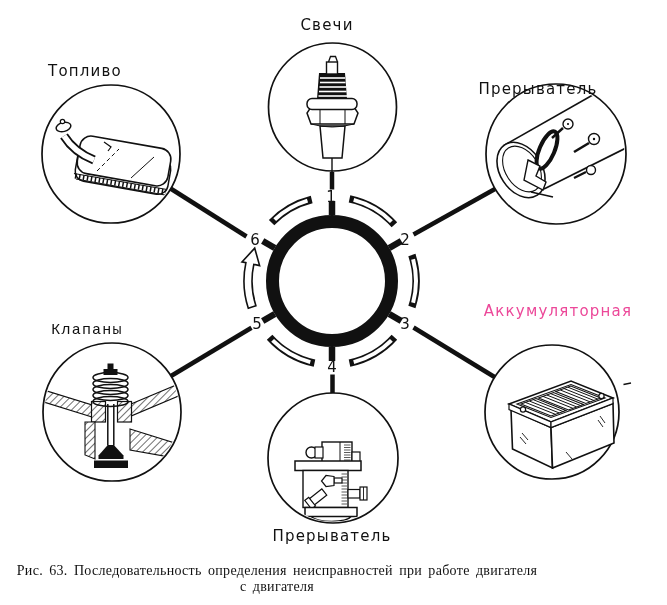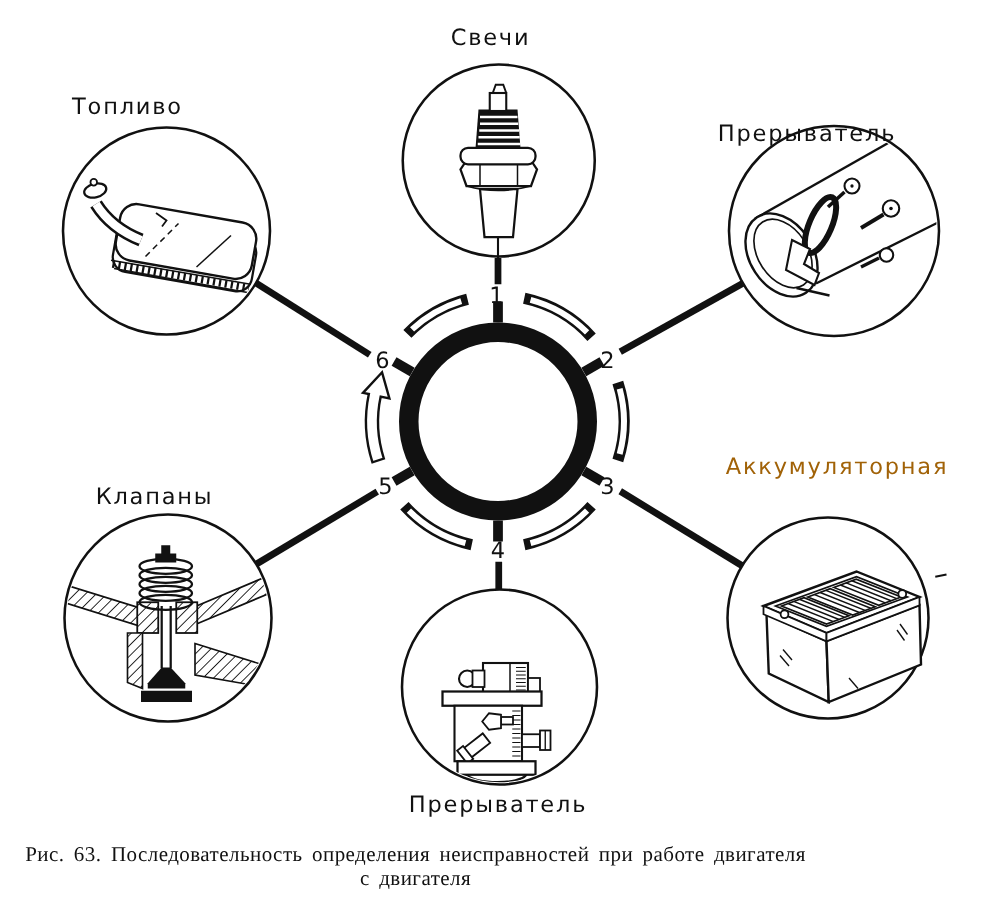--- a/index.html
+++ b/index.html
@@ -2,21 +2,21 @@
 <html><head>
 <meta charset="utf-8">
 <style>
   html,body{margin:0;padding:0;background:#ffffff;}
   .page{position:relative;width:667px;height:605px;background:#ffffff;overflow:hidden;
         font-family:"DejaVu Sans", sans-serif;color:#111;}
   .art{position:absolute;left:0;top:0;}
   .lbl{position:absolute;transform:translateX(-50%);font-size:15px;letter-spacing:1.2px;
        white-space:nowrap;color:#111;}
   .lbl2{position:absolute;transform:translateX(-50%);font-size:15px;letter-spacing:1.2px;
-        text-align:center;line-height:15.5px;color:#a16207;white-space:nowrap;}
+        text-align:center;line-height:15.5px;color:#ec4899;white-space:nowrap;}
   .num{position:absolute;transform:translate(-50%,-50%);font-size:15px;color:#111;
        font-family:"DejaVu Sans", sans-serif;}
   .caption{position:absolute;left:0;top:563px;width:554px;text-align:center;
            font-family:"Liberation Serif","DejaVu Serif",serif;font-size:14px;
            letter-spacing:0.3px;word-spacing:2.5px;line-height:15.5px;color:#111;}
 </style>
 </head>
 <body>
 
 <div class="page">
@@ -240,21 +240,21 @@
     <ellipse cx="63.5" cy="127" rx="7.5" ry="4.5" transform="rotate(-14 63.5 127)" stroke-width="1.5"></ellipse>
     <circle cx="62.5" cy="121.5" r="2.2" stroke-width="1.2"></circle>
   </g>
 
   <line x1="623.5" y1="384.5" x2="631" y2="383" stroke="#111" stroke-width="1.4"></line>
 </svg>
 
 <div class="lbl" style="left:327px;top:16px;text-align:center;">Свечи</div>
 <div class="lbl" style="left:85px;top:62px;">Топливо</div>
 <div class="lbl" style="left:538px;top:80px;">Прерыватель</div>
-<div class="lbl" style="left:103px;top:322px;">Клапаны</div>
+<div class="lbl" style="left:87px;top:322px;font-family:Liberation Mono, monospace;">Клапаны</div>
 <div class="lbl" style="left:332px;top:527px;">Прерыватель</div>
 <div class="lbl2" style="left:558px;top:304px;">
   <div>Аккумуляторная</div>
 </div>
 
 <div class="num" style="left:331px;top:197px;">1</div>
 <div class="num" style="left:405px;top:239.5px;">2</div>
 <div class="num" style="left:405px;top:323.5px;">3</div>
 <div class="num" style="left:332px;top:367px;">4</div>
 <div class="num" style="left:257px;top:323.5px;">5</div>

